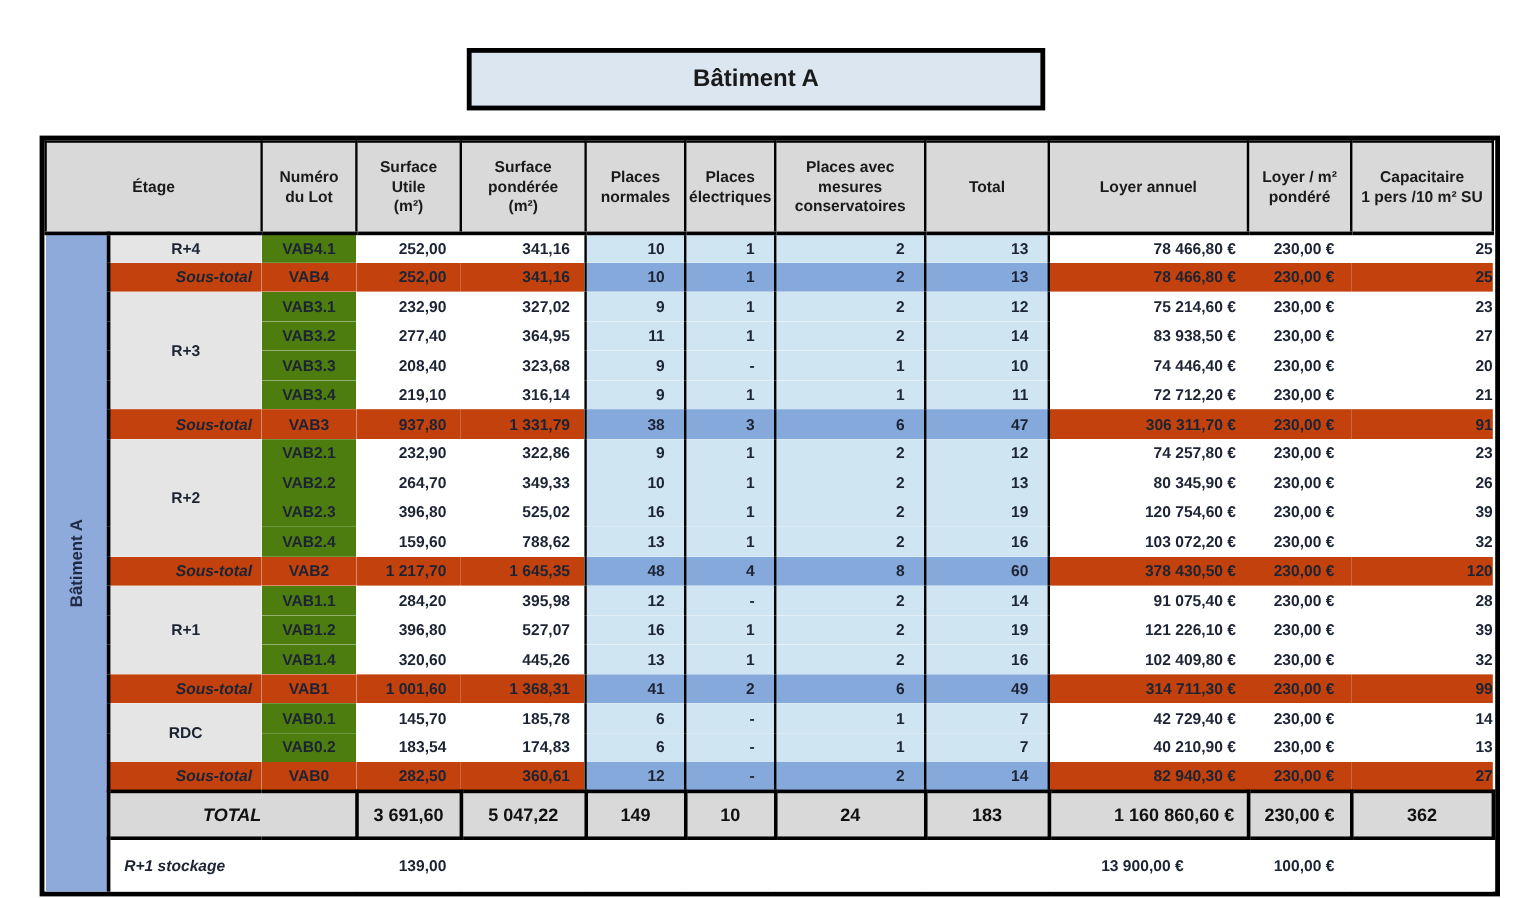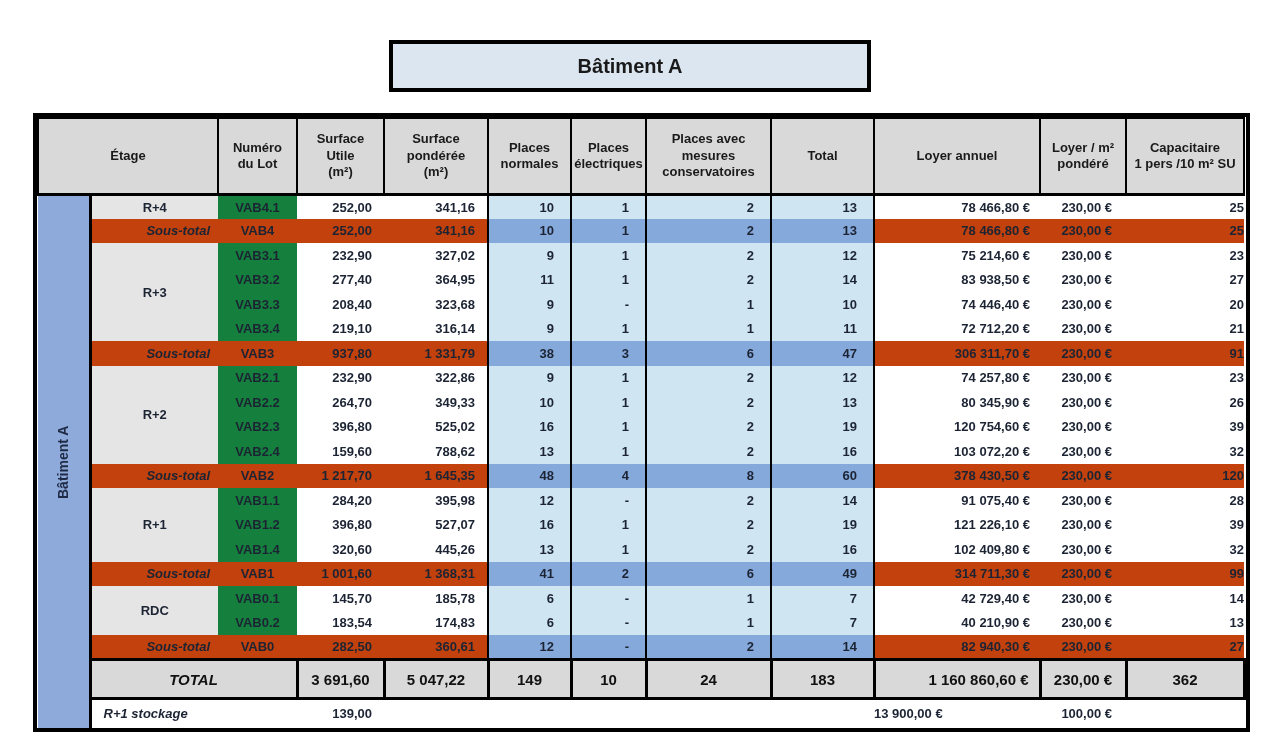--- a/index.html
+++ b/index.html
@@ -20,44 +20,44 @@
 
   tbody td { font-size:13px; font-weight:700; color:#1c2434; height:24.5px; }
   tr.r-data { height:24.5px; } tr.r-sub { height:24.5px; }
 
   .strip { background:#8EAADB; border-right:3px solid #000; }
   .vlabel { writing-mode:vertical-rl; transform:rotate(180deg); margin:0 auto;
             font-size:14px; font-weight:bold; color:#1f2a44; text-align:center;
             height:100%; display:flex; align-items:center; justify-content:center; }
 
   .c-etage { background:#e5e5e5; text-align:center; }
-  .c-lot   { background:#15803d; text-align:center; }
+  .c-lot   { background:#4d7c0f; text-align:center; }
   .c-su, .c-sp { background:#ffffff; text-align:right; padding-right:12px; }
   .c-pn, .c-pe, .c-pm, .c-tot { background:#CFE5F2; text-align:right;
             padding-right:16px; border-left:2px solid #000; }
   .c-tot { border-right:2px solid #000; }
   .c-loyer { background:#ffffff; text-align:right; padding-right:10px; }
   .c-lm2   { background:#ffffff; text-align:right; padding-right:14px; }
   .c-capa  { background:#ffffff; text-align:right; }
 
   tr.r-sub td { background:#c2410c; }
   tr.r-sub .c-pn, tr.r-sub .c-pe, tr.r-sub .c-pm, tr.r-sub .c-tot { background:#86A9DC; }
   tr.r-sub .sub-label { font-style:italic; text-align:right; padding-right:8px; }
 
   tr.r-total { height:39px; }
   tr.r-total td { background:#D9D9D9; border:3px solid #000; font-size:15px;
                   font-weight:bold; text-align:center; padding:0 4px; color:#111; }
   tr.r-total td.t-label { font-style:italic; }
   tr.r-total td.c-loyer { text-align:right; padding-right:10px; }
 
-  tr.r-stock { height:29px; }
+  tr.r-stock { height:44px; }
   tr.r-stock td { background:#ffffff; border:none; }
   tr.r-stock td.s-label { font-style:italic; text-align:left; padding-left:12px; }
   tr.r-stock td.c-su { text-align:right; padding-right:12px; }
-  tr.r-stock td.c-loyer { text-align:left; padding-right:10px; }
+  tr.r-stock td.c-loyer { text-align:center; padding-right:10px; }
   tr.r-stock td.c-lm2 { text-align:right; padding-right:14px; }
 </style>
 </head>
 <body>
 
 <div class="title-box">
   <span>Bâtiment A</span>
 </div>
 
 <div class="table-wrap">

